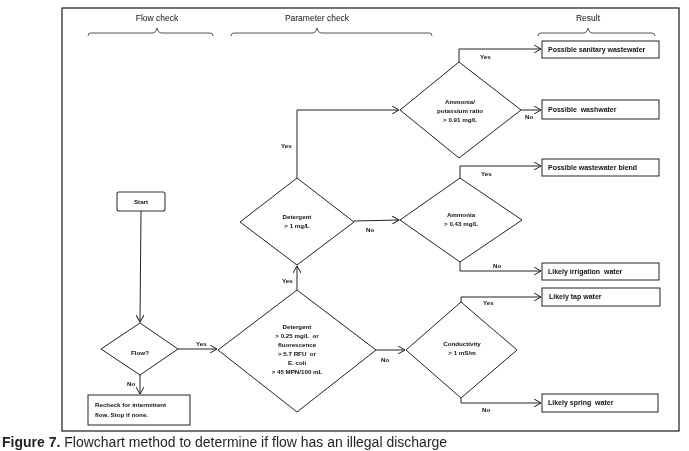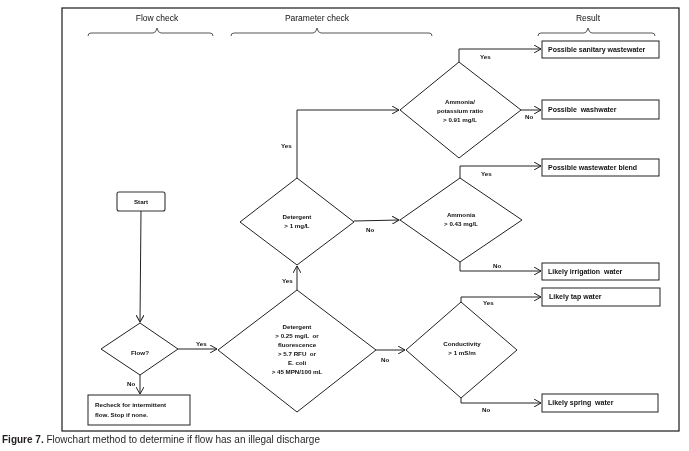--- a/index.html
+++ b/index.html
@@ -7,21 +7,21 @@
   svg#chart { position: absolute; left: 0; top: 0; }
   .frame { fill: none; stroke: #1a1a1a; stroke-width: 1.2; }
   .line { fill: none; stroke: #222; stroke-width: 1; }
   .brace { fill: none; stroke: #555; stroke-width: 1; }
   .shape { fill: #fff; stroke: #222; stroke-width: 1; }
   .startbox { fill: #fff; stroke: #333; stroke-width: 1.1; }
   .hdr { font-family: "Liberation Sans", sans-serif; font-size: 8.5px; fill: #111; text-anchor: middle; }
   .lbl { font-family: "Liberation Sans", sans-serif; font-size: 6.2px; fill: #111; font-weight: bold; }
   .mid { text-anchor: middle; }
   .res { font-family: "Liberation Sans", sans-serif; font-size: 7px; font-weight: bold; fill: #111; }
-  .caption { position: absolute; left: 2px; top: 434px; font-family: "Liberation Sans", sans-serif; font-size: 10px; color: #231f20; white-space: nowrap; text-align: right; }
+  .caption { position: absolute; left: 2px; top: 434px; font-family: "Liberation Sans", sans-serif; font-size: 14px; color: #231f20; white-space: nowrap; text-align: right; }
   .caption b { font-weight: bold; }
 </style>
 </head>
 <body>
 
 <svg id="chart" width="689" height="451" viewBox="0 0 689 451">
   <defs>
     <marker id="arr" markerWidth="8" markerHeight="8" refX="7" refY="4" orient="auto" markerUnits="userSpaceOnUse">
       <path d="M0,0 L7,4 L0,8" fill="none" stroke="#222" stroke-width="1"></path>
     </marker>

